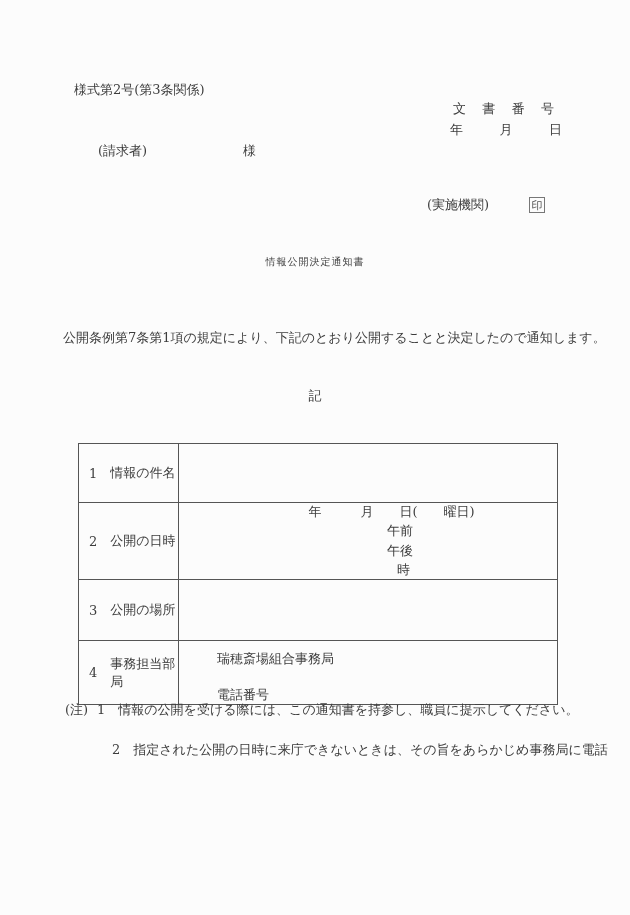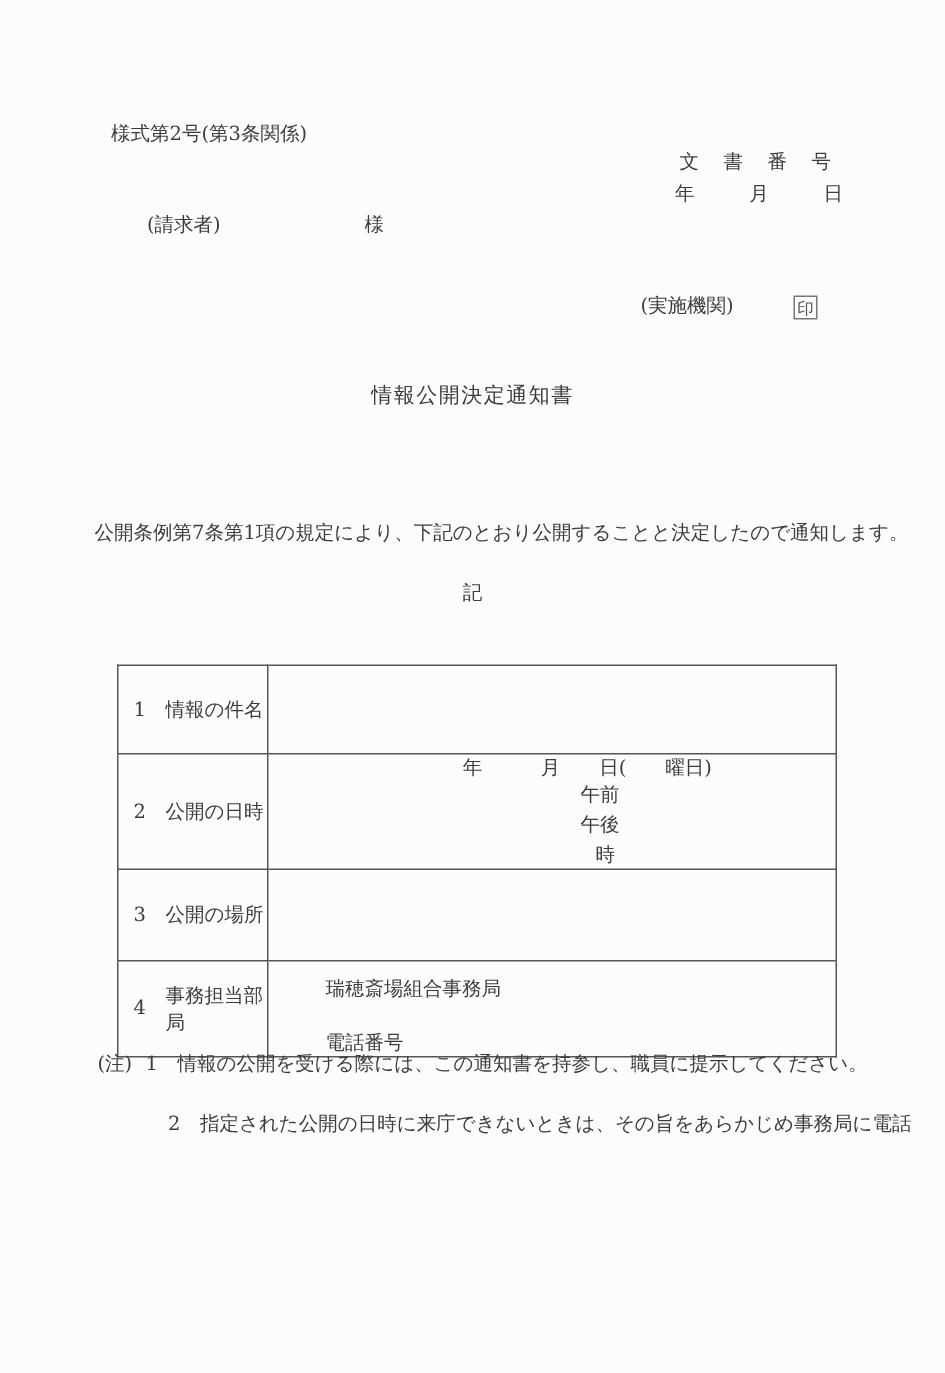--- a/index.html
+++ b/index.html
@@ -8,21 +8,21 @@
     width:630px;height:915px;
     background:#fcfcfc;
     font-family:"DejaVu Serif","Liberation Serif",serif;
     color:#3c3c3c;
     font-size:13px;
     overflow:hidden;
   }
   .abs{position:absolute;white-space:pre;line-height:1.4;}
   .center{left:0;width:630px;text-align:center;}
   .spread{display:flex;justify-content:space-between;}
-  .title{font-size:14px;letter-spacing:1px;}
+  .title{font-size:10px;letter-spacing:1px;}
   .seal-box{
     position:absolute;
     width:16px;height:16px;
     border:1px solid #777;
     display:flex;align-items:center;justify-content:center;
     font-size:11px;color:#555;
     box-sizing:border-box;
   }
   table.form{
     position:absolute;left:78px;top:443px;
@@ -75,21 +75,21 @@
   </div>
 
   <div class="abs" style="left:98px;top:142px;">(請求者)</div>
   <div class="abs" style="left:243px;top:142px;">様</div>
 
   <div class="abs" style="left:427px;top:196px;">(実施機関)</div>
   <div class="seal-box" style="left:529px;top:197px;">印</div>
 
   <div class="abs center title" style="top:255px;">情報公開決定通知書</div>
 
-  <div class="abs" style="left:63px;top:347px;">公開条例第7条第1項の規定により、下記のとおり公開することと決定したので通知します。</div>
+  <div class="abs" style="left:63px;top:329px;">公開条例第7条第1項の規定により、下記のとおり公開することと決定したので通知します。</div>
 
   <div class="abs center" style="top:387px;">記</div>
 
   <table class="form">
     <tbody>
         <tr class="r1">
       <td class="col-label">
         <div class="label-inner">
           <span>1</span>
           <span>情報の件名</span>

